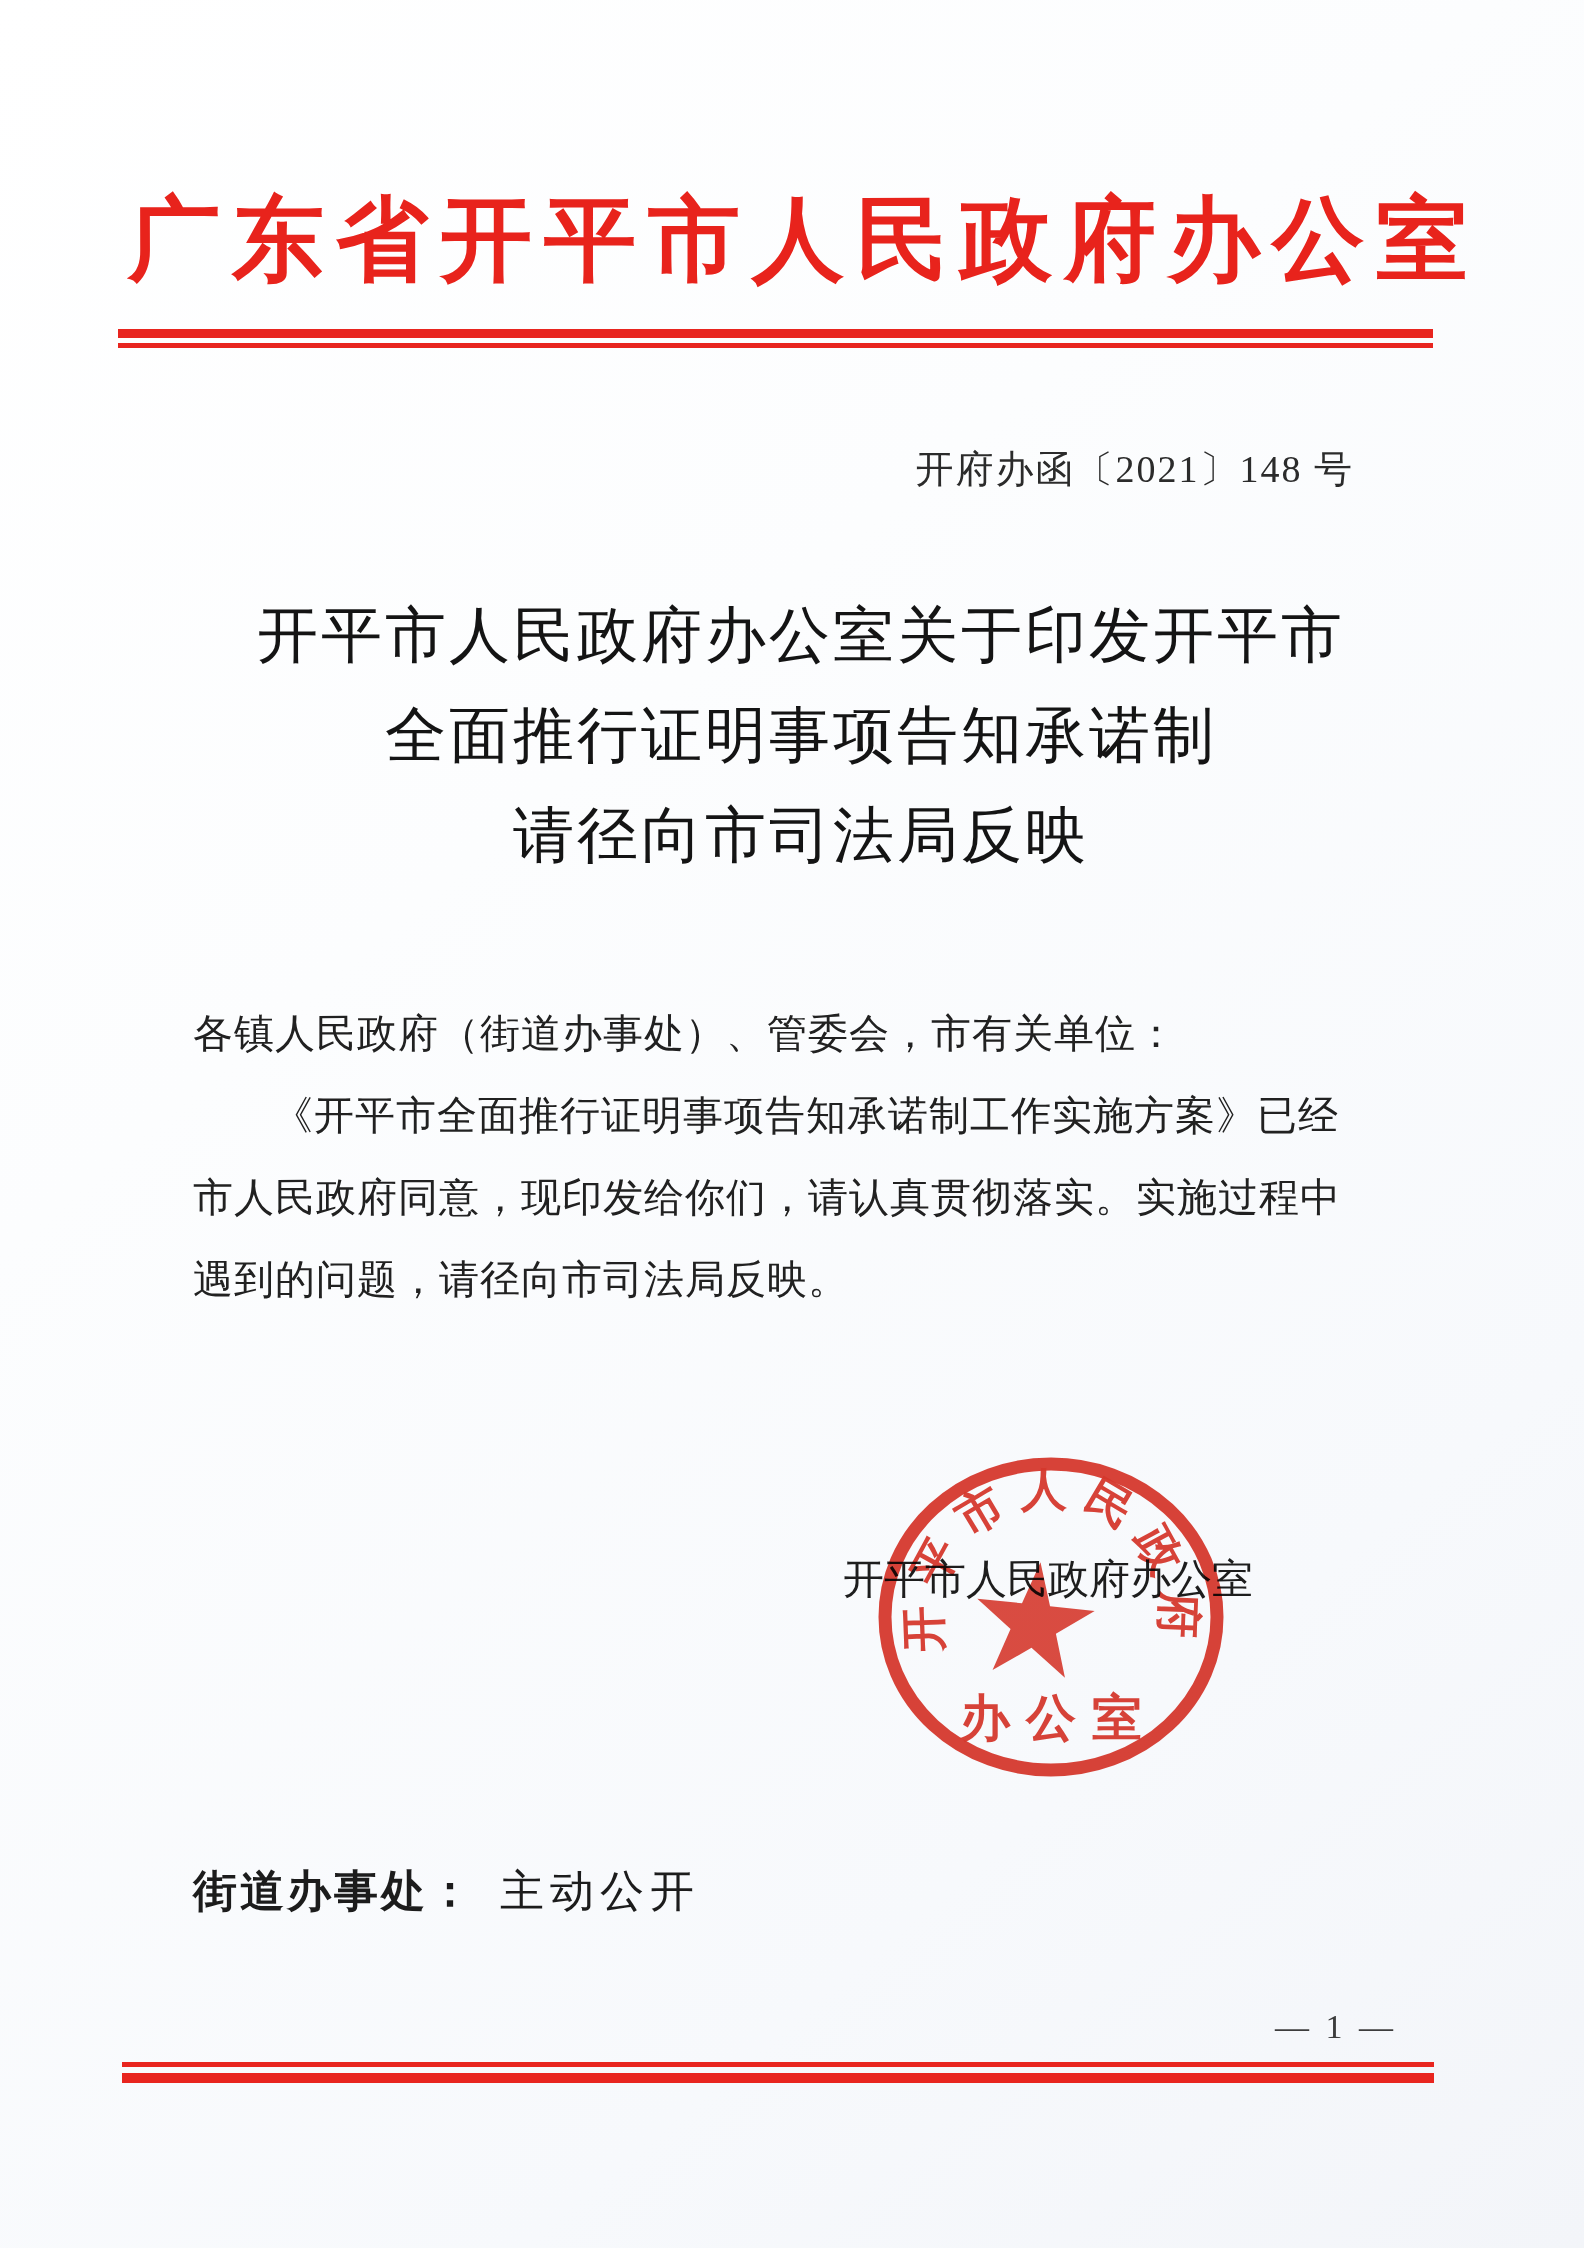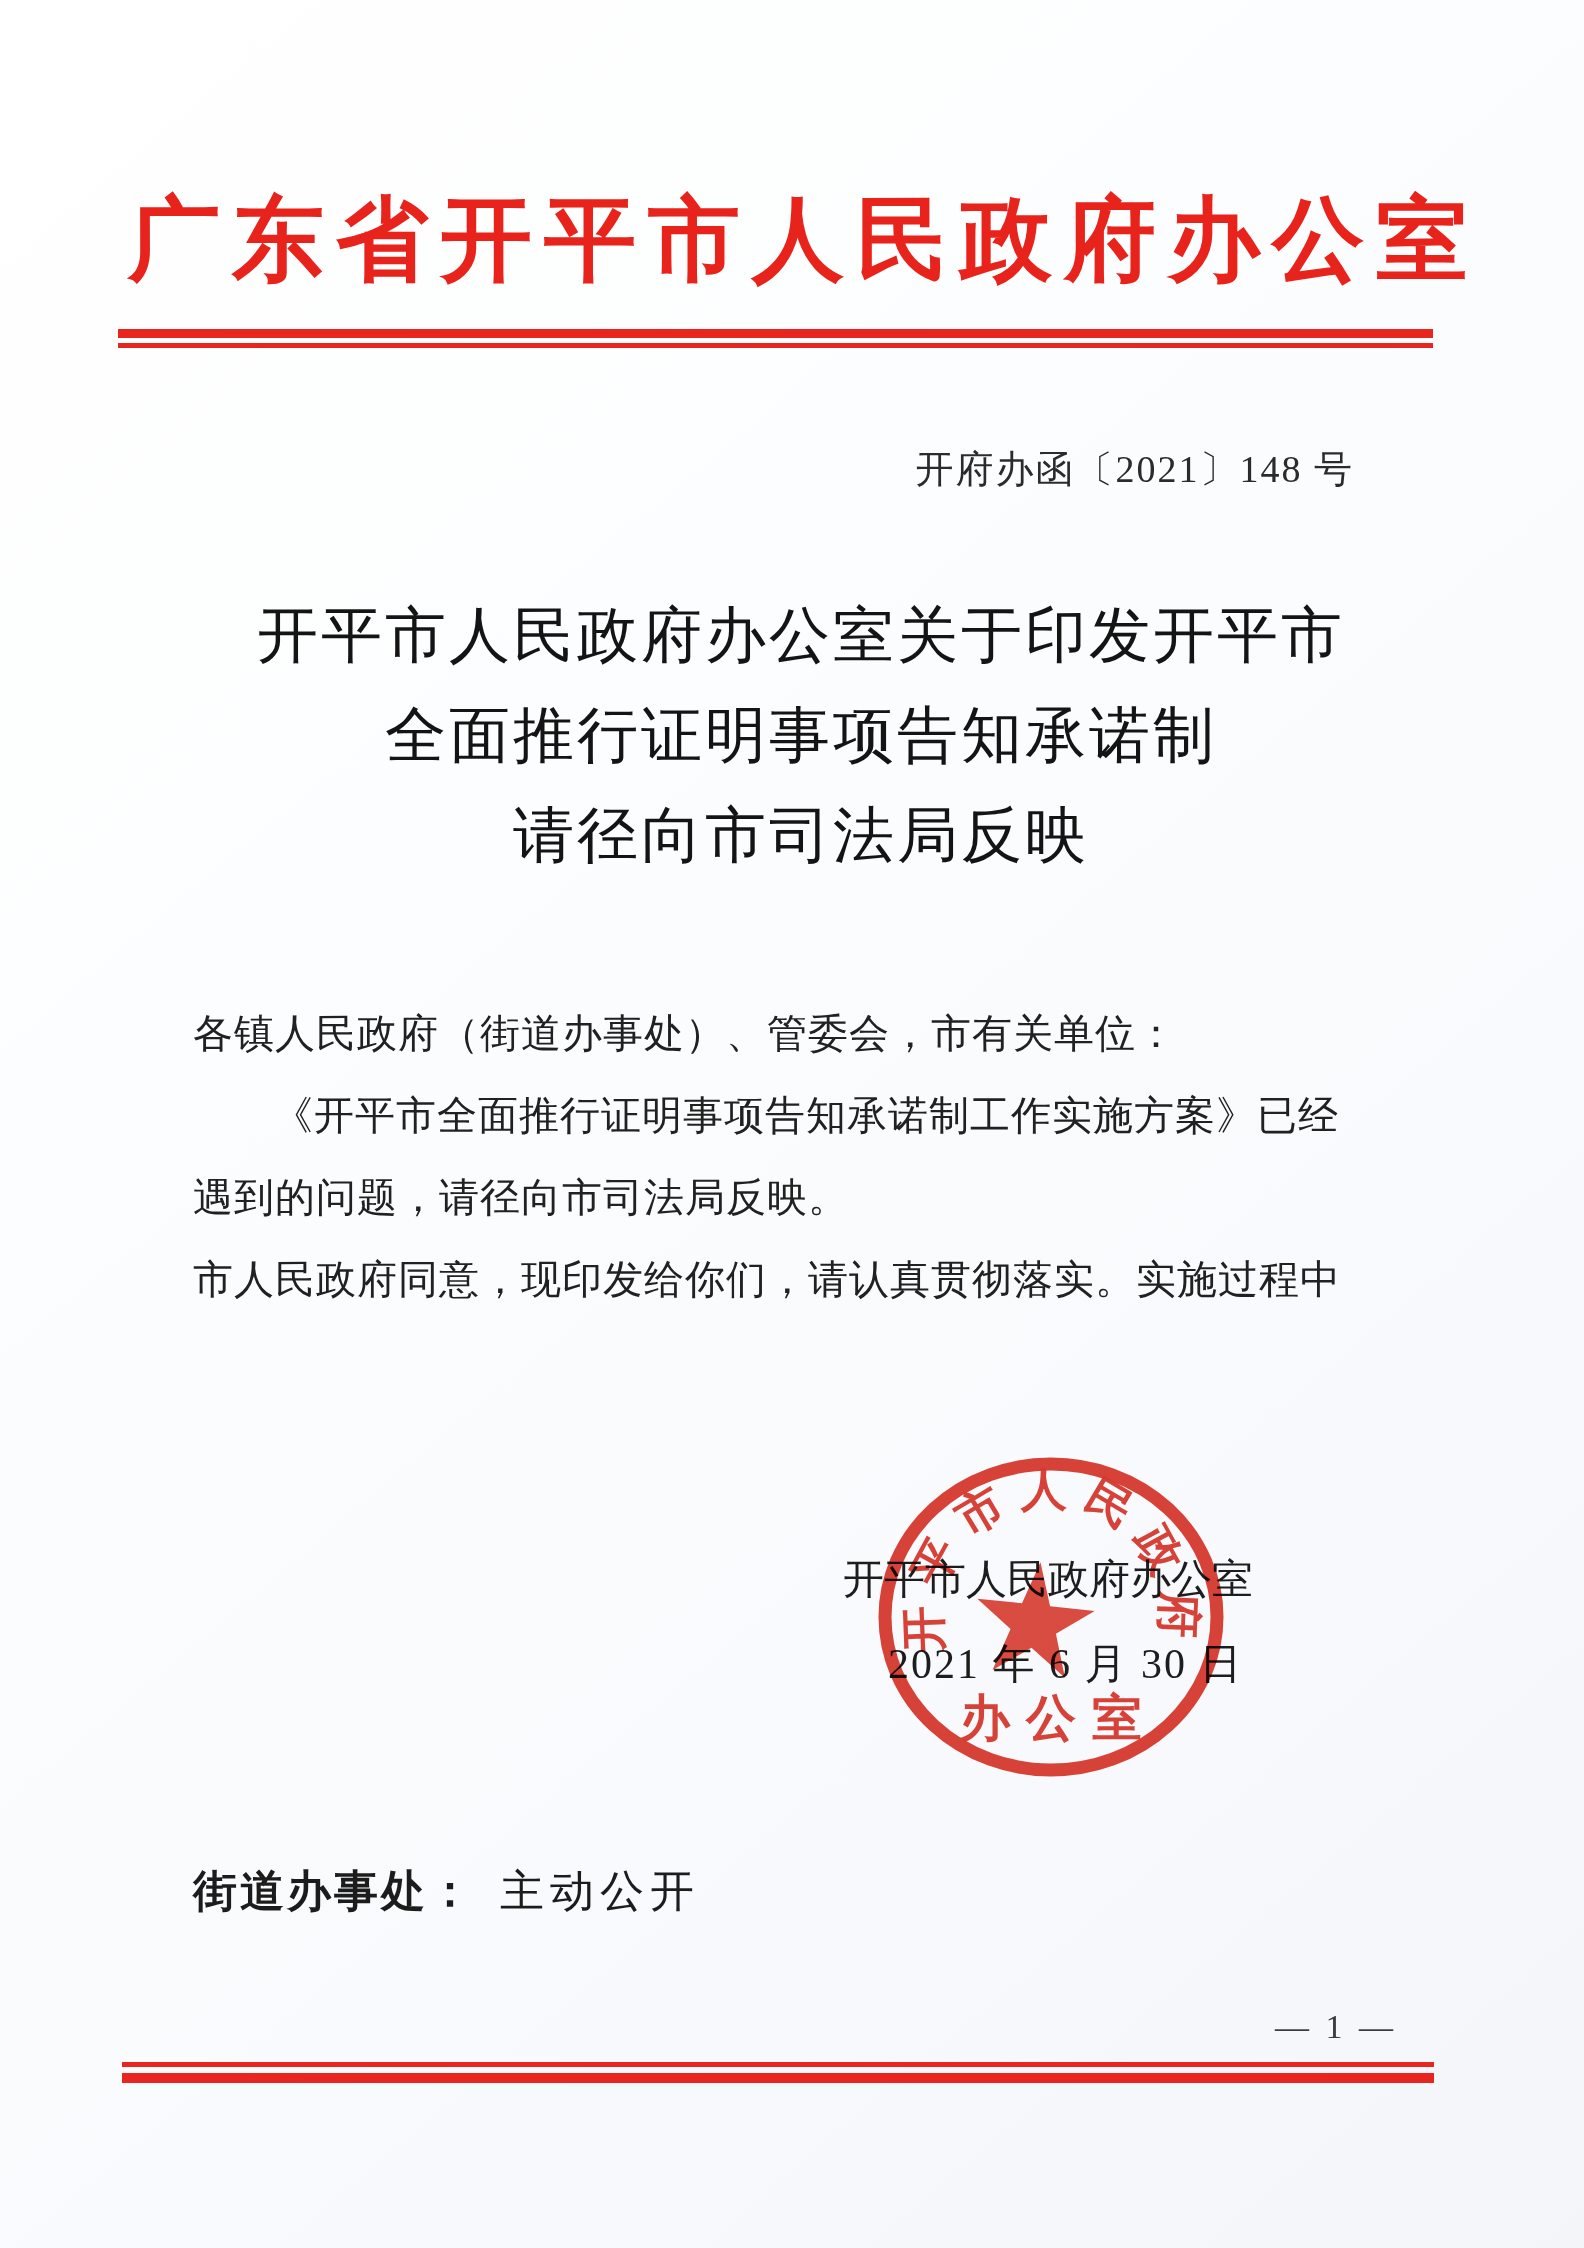--- a/index.html
+++ b/index.html
@@ -93,26 +93,25 @@
 
   <div class="doc-title">
     <div>开平市人民政府办公室关于印发开平市</div>
     <div>全面推行证明事项告知承诺制</div>
     <div>请径向市司法局反映</div>
   </div>
 
   <div class="body-block">
     <div class="body-line">各镇人民政府（街道办事处）、管委会，市有关单位：</div>
     <div class="body-line indent2">《开平市全面推行证明事项告知承诺制工作实施方案》已经</div>
+    <div class="body-line">市人民政府同意，现印发给你们，请认真贯彻落实。实施过程中</div>
     <div class="body-line">遇到的问题，请径向市司法局反映。</div>
-    <div class="body-line">市人民政府同意，现印发给你们，请认真贯彻落实。实施过程中</div>
   </div>
 
   <div class="signature-org">开平市人民政府办公室</div>
-  <div class="signature-date">2021 年 6 月 30 日</div>
 
   <svg class="seal" viewBox="0 0 400 400" xmlns="http://www.w3.org/2000/svg">
     <defs>
       <path id="sealArc" d="M 98.5 247.3 A 112 112 0 1 1 301.5 247.3" fill="none"></path>
     </defs>
     <ellipse cx="200" cy="200" rx="166" ry="153" fill="none" stroke="#d8281b" stroke-width="13" stroke-opacity="0.95"></ellipse>
     <polygon points="183,145 197.1,187.6 242,187.8 205.8,214.4 219.4,257.2 183,231 146.6,257.2 160.2,214.4 124,187.8 168.9,187.6" fill="#d8281b" fill-opacity="0.9" transform="rotate(6 183 207)"></polygon>
     <text font-family="Liberation Serif, DejaVu Serif, serif" font-weight="bold" font-size="46" letter-spacing="14" fill="#d8281b" fill-opacity="0.95">
       <textPath href="#sealArc" startOffset="50%" text-anchor="middle">开平市人民政府</textPath>
     </text>

